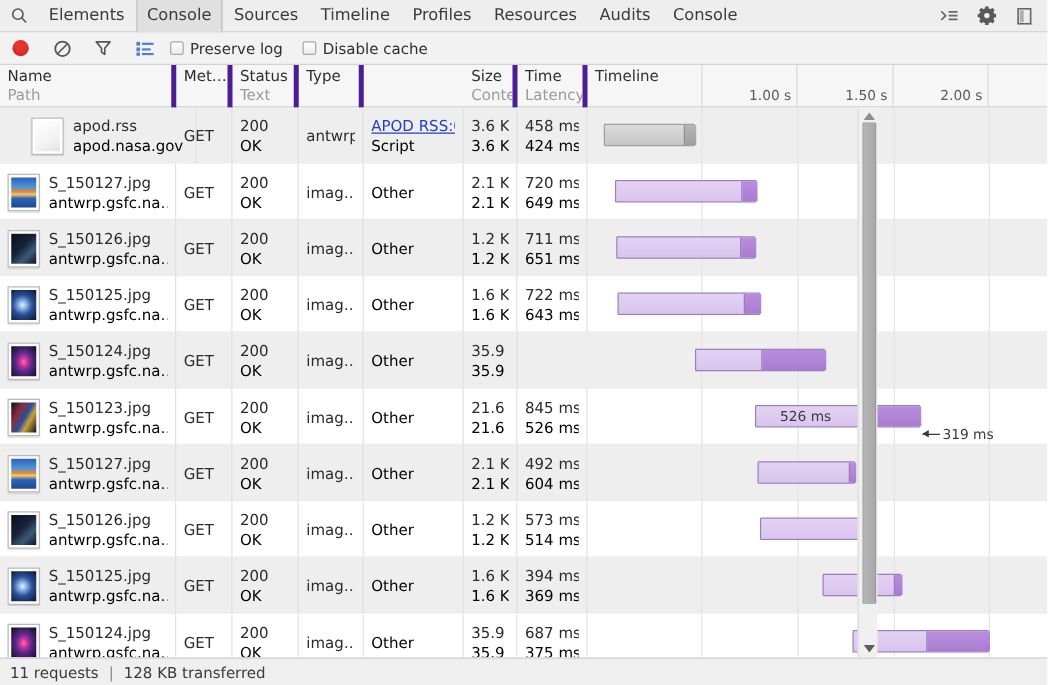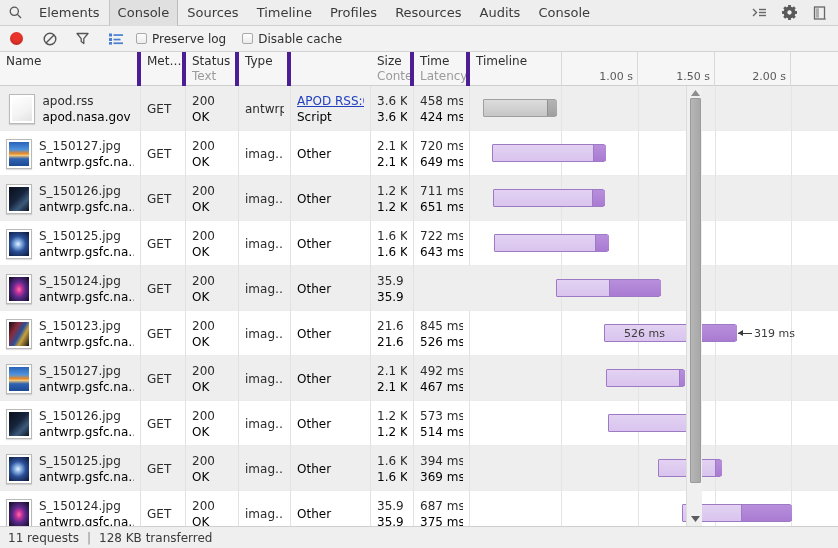--- a/index.html
+++ b/index.html
@@ -135,21 +135,21 @@
   }
   .bar.grey .dark {
     background: linear-gradient(#b5b5b5,#a0a0a0);
     border-left:1px solid #8f8f8f;
   }
   .barlabel {
     position:relative; z-index:2; width:100%; text-align:center;
     font-size:11px; color:#3a3a3a;
   }
   .tl-after {
-    position:absolute; top:13px; height:18px; display:flex; align-items:center;
+    position:absolute; top:27px; height:18px; display:flex; align-items:center;
     font-size:11px; color:#3a3a3a; white-space:nowrap;
   }
   .arrowline {
     display:inline-block; width:14px; height:1px; background:#3a3a3a; position:relative; margin-right:2px;
   }
   .arrowline::before {
     content:""; position:absolute; left:0; top:-3px;
     border-top:3.5px solid transparent; border-bottom:3.5px solid transparent;
     border-right:5px solid #3a3a3a;
   }
@@ -262,20 +262,21 @@
     </label>
     <label class="chk-wrap">
       <span class="chk-box"></span>
       <span class="chk-label">Disable cache</span>
     </label>
   </div>
 
   <div class="hdr" id="hdr-host">
       <div class="hcell" style="left: 0px; width: 141px;">
         <div class="h1">Name</div>
+        <div class="h2">Path</div>
       </div>
       <div class="hcell" style="left: 141px; width: 45px;">
         <div class="h1">Met…</div>
       </div>
       <div class="hcell" style="left: 186px; width: 53px;">
         <div class="h1">Status</div>
         <div class="h2">Text</div>
       </div>
       <div class="hcell" style="left: 239px; width: 52px;">
         <div class="h1">Type</div>
@@ -298,21 +299,21 @@
       <div class="tl-tick" style="left: 638px; width: 77px;">
         <span>1.50 s</span>
       </div>
       <div class="tl-tick" style="left: 715px; width: 76px;">
         <span>2.00 s</span>
       </div>
     </div>
 
   <div class="body" id="rows-host">
       <div class="row even">
-        <div class="cell namecell" style="left: 0px; width: 141px;">
+        <div class="cell namecell" style="left: 16px; width: 141px;">
           <span class="thumb">
             <i style="background: linear-gradient(150deg, rgb(255, 255, 255) 0%, rgb(243, 243, 243) 60%, rgb(227, 227, 227) 100%);"></i>
           </span>
           <span class="nametext">
             <span class="l1">apod.rss</span>
             <span class="l2">apod.nasa.gov</span>
           </span>
         </div>
         <div class="cell" style="left: 141px; width: 45px;">
           <span class="l1">GET</span>
@@ -574,21 +575,21 @@
         </div>
         <div class="cell" style="left: 291px; width: 80px;">
           <span class="l2">Other</span>
         </div>
         <div class="cell ralign" style="left: 371px; width: 43px;">
           <span class="l1">2.1 KB</span>
           <span class="l2">2.1 KB</span>
         </div>
         <div class="cell ralign" style="left: 414px; width: 56px;">
           <span class="l1">492 ms</span>
-          <span class="l2">467 ms</span>
+          <span class="l2">604 ms</span>
         </div>
         <div class="tlarea" style="left: 470px; width: 348px;">
           <div class="gl" style="left: 91px;"></div>
           <div class="gl" style="left: 168px;"></div>
           <div class="gl" style="left: 245px;"></div>
           <div class="gl" style="left: 321px;"></div>
           <div class="bar" style="left: 136px; width: 78px;">
             <div class="dark" style="left: 72px; width: 6px;"></div>
           </div>
         </div>

